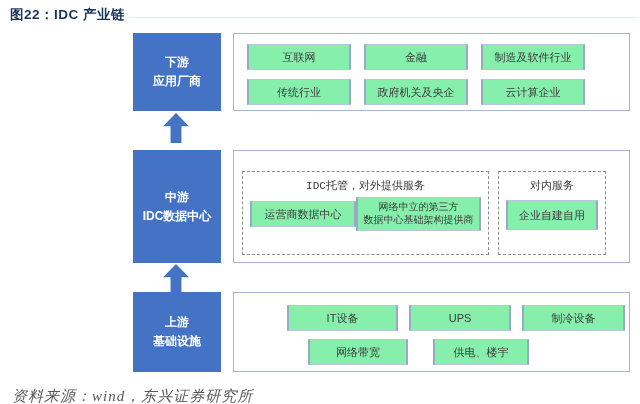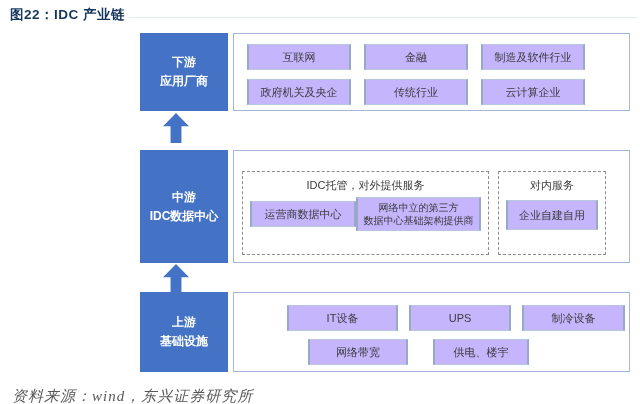--- a/index.html
+++ b/index.html
@@ -10,31 +10,31 @@
   .fig-title {
     position:absolute; left:10px; top:6px;
     font-size:13.5px; font-weight:bold; color:#17365D; letter-spacing:0.5px;
   }
   .title-rule {
     position:absolute; left:129px; top:17px; right:2px; height:1px;
     background:#E4EBF5;
   }
   .row { position:absolute; left:0; width:640px; }
   .blue-box {
-    position:absolute; left:140px; width:88px; top:0; bottom:0;
+    position:absolute; left:133px; width:88px; top:0; bottom:0;
     background:#4472C4; color:#ffffff; font-weight:bold; font-size:12px;
     display:flex; flex-direction:column; align-items:center; justify-content:center;
     line-height:1.55; text-align:center;
   }
   .content-box {
     position:absolute; left:233px; width:397px; top:0; bottom:0;
     border:1.5px solid #A3B6D4; background:#ffffff; box-sizing:border-box;
   }
   .cell {
-    background:#c4b5fd; box-sizing:border-box;
+    background:#86efac; box-sizing:border-box;
     border-top:1px solid #B9C7DE; border-bottom:1px solid #B9C7DE;
     border-left:2px solid #97A9C4; border-right:2px solid #97A9C4;
     display:flex; align-items:center; justify-content:center;
     font-size:11px; color:#3B3B3B; white-space:nowrap;
   }
   .grid3 {
     position:absolute; left:13px; top:10px; width:338px;
     display:grid; grid-template-columns:104px 104px 104px;
     column-gap:13px; row-gap:9px;
   }
@@ -93,36 +93,36 @@
     <div class="row" style="top:33px;height:78px;">
       <div class="blue-box">
         <span>下游</span>
         <span>应用厂商</span>
       </div>
       <div class="content-box">
         <div class="grid3">
           <div class="cell">互联网</div>
           <div class="cell">金融</div>
           <div class="cell">制造及软件行业</div>
+          <div class="cell">传统行业</div>
           <div class="cell">政府机关及央企</div>
-          <div class="cell">传统行业</div>
           <div class="cell">云计算企业</div>
         </div>
       </div>
     </div>
 
     <div class="arrow-up" style="top:113px;"></div>
 
     <div class="row" style="top:150px;height:113px;">
       <div class="blue-box">
         <span>中游</span>
         <span>IDC数据中心</span>
       </div>
       <div class="content-box">
-        <div class="dashed-box" style="left:8px;top:20px;width:247px;height:84px;">
+        <div class="dashed-box" style="left:8px;top:20px;width:247px;height:84px;font-family:Liberation Mono, monospace;">
           <div class="dashed-header">IDC托管，对外提供服务</div>
           <div class="ext-inner">
             <div class="cell small1">运营商数据中心</div>
             <div class="cell small2">
               <span>网络中立的第三方</span>
               <span>数据中心基础架构提供商</span>
             </div>
           </div>
         </div>
         <div class="dashed-box" style="left:264px;top:20px;width:108px;height:84px;">

